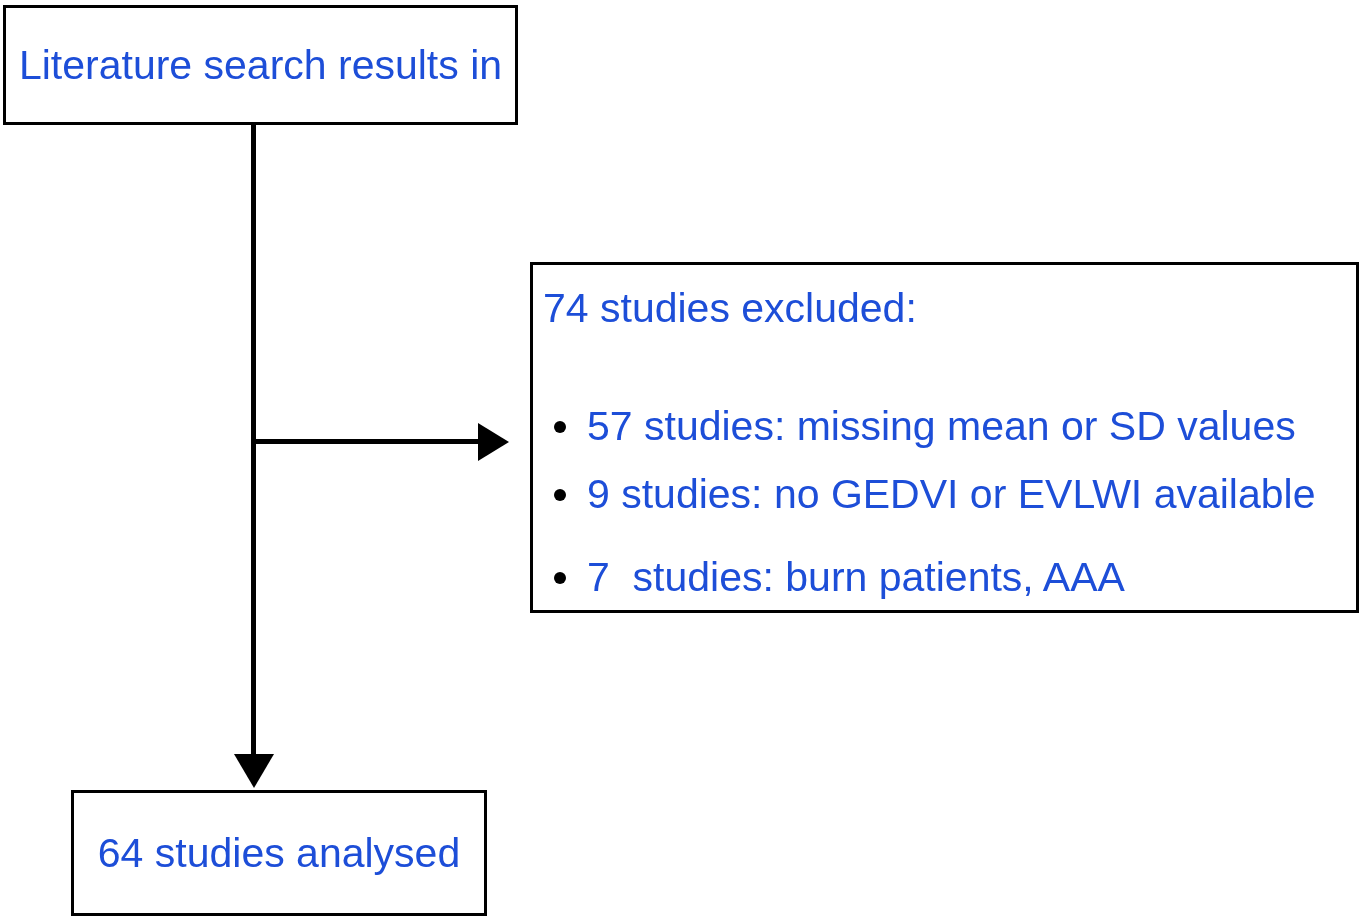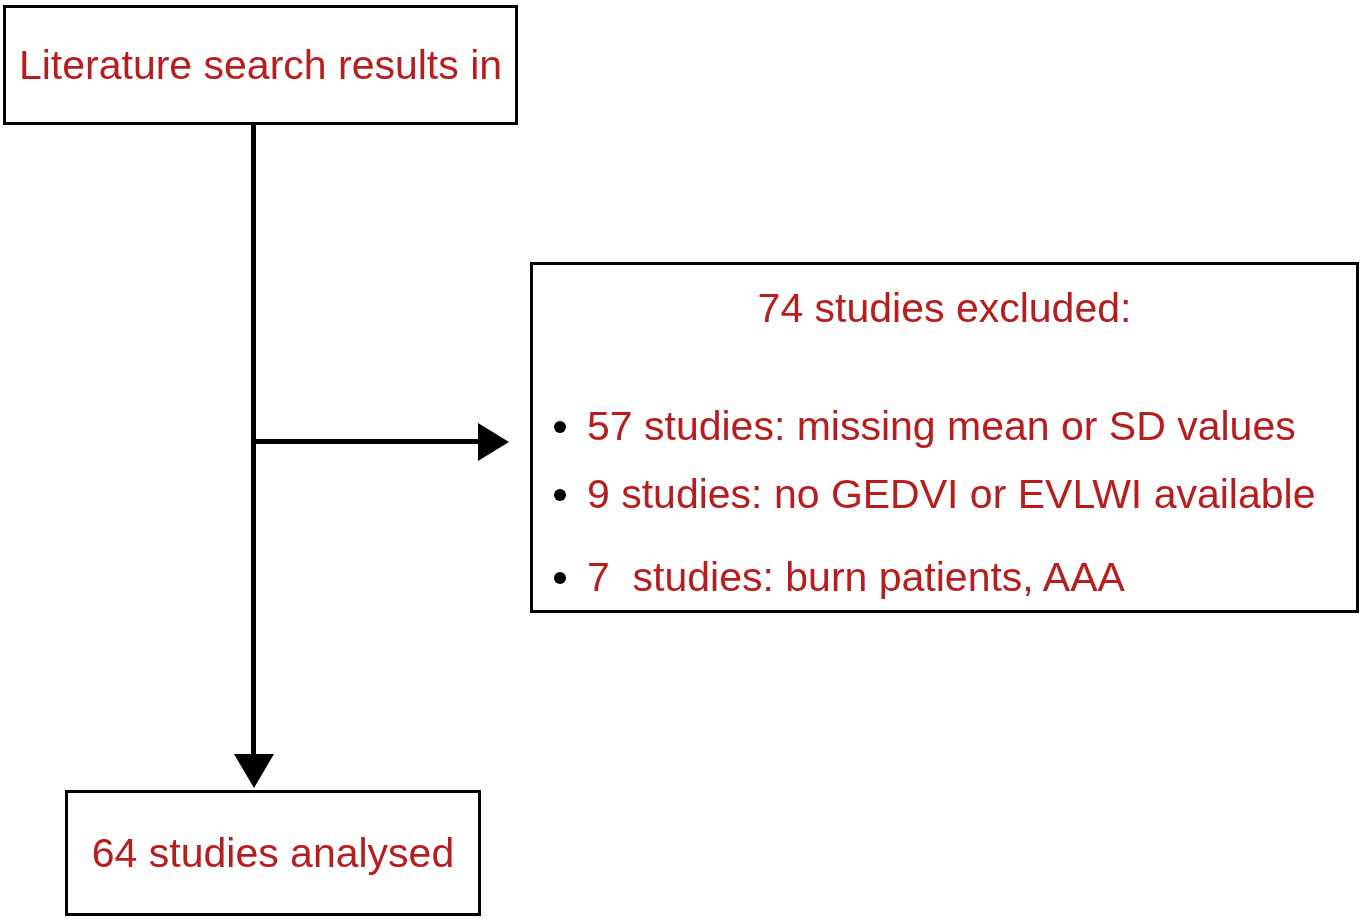--- a/index.html
+++ b/index.html
@@ -6,21 +6,21 @@
     margin: 0;
     padding: 0;
     background: #ffffff;
   }
   .canvas {
     position: relative;
     width: 1361px;
     height: 919px;
     background: #ffffff;
     font-family: "Liberation Sans", "DejaVu Sans", sans-serif;
-    color: #b91c1c;
+    color: #1d4ed8;
     overflow: hidden;
   }
   .node {
     position: absolute;
     border: 3px solid #000000;
     background: #ffffff;
     box-sizing: border-box;
   }
   .box-search {
     left: 3px;
@@ -29,21 +29,21 @@
     height: 120px;
     display: flex;
     flex-direction: column;
     align-items: center;
     justify-content: center;
     text-align: center;
     font-size: 41px;
     line-height: 54px;
   }
   .box-analysed {
-    left: 65px;
+    left: 71px;
     top: 790px;
     width: 416px;
     height: 126px;
     display: flex;
     flex-direction: column;
     align-items: center;
     justify-content: center;
     text-align: center;
     font-size: 41px;
     line-height: 55px;
@@ -53,21 +53,20 @@
     top: 262px;
     width: 829px;
     height: 351px;
     font-size: 41px;
     line-height: 47px;
     padding: 20px 10px 20px 10px;
   }
   .excluded-header {
     display: block;
     margin: 0;
-    text-align: center;
   }
   .excluded-list {
     list-style: none;
     margin: 71px 0 0 0;
     padding: 0 0 0 11px;
     text-align: right;
   }
   .excluded-list li {
     display: flex;
     align-items: flex-start;

